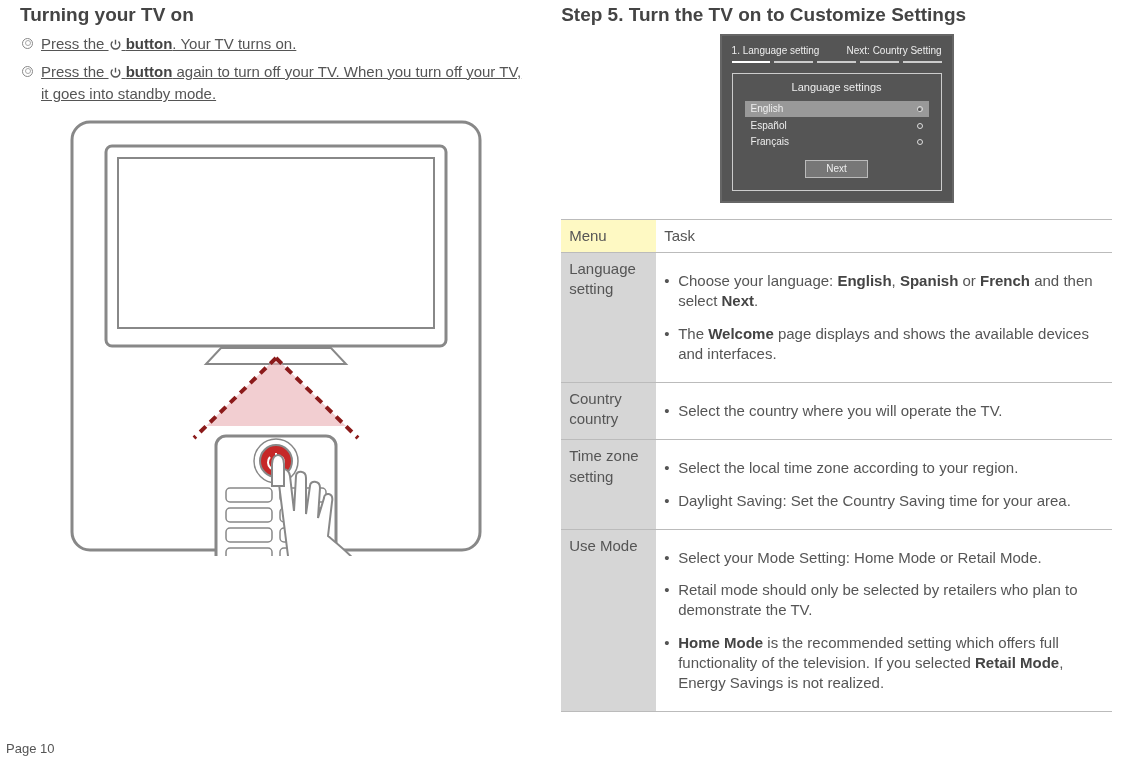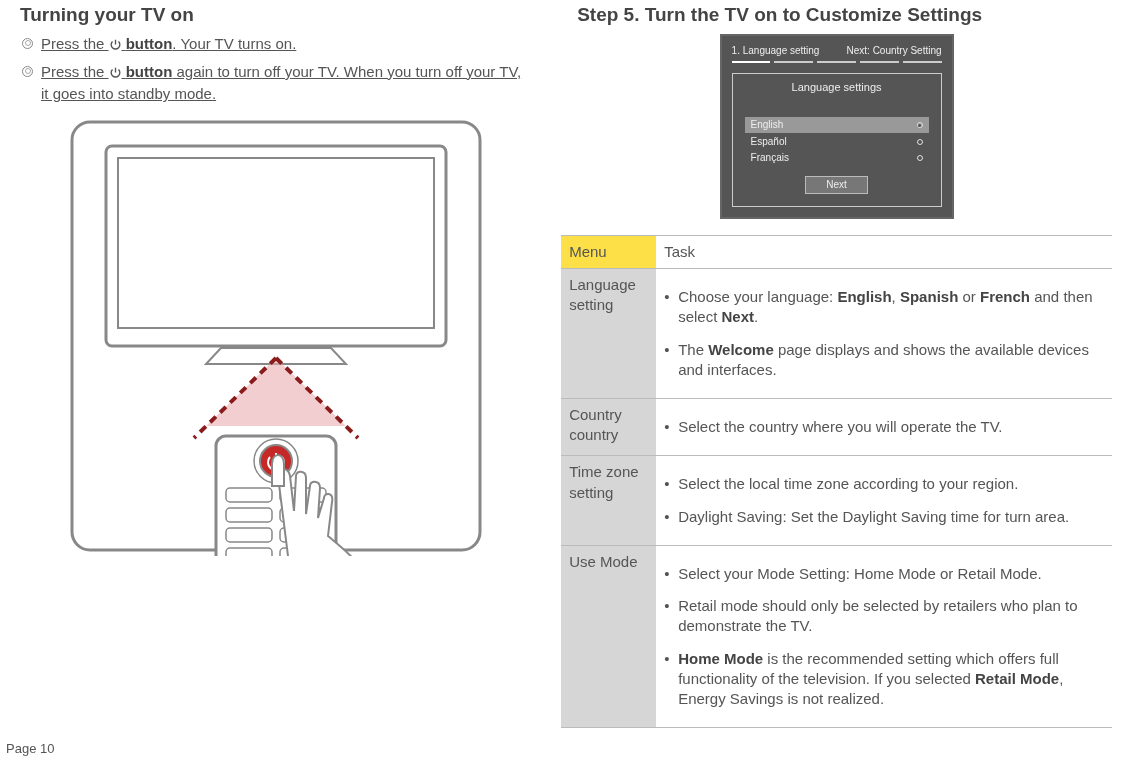--- a/index.html
+++ b/index.html
@@ -28,21 +28,21 @@
   h2.section-title {
     font-size: 19px;
     font-weight: bold;
     color: #444;
     margin: 2px 0 6px 0;
   }
   h2.step-title {
     font-size: 19px;
     font-weight: bold;
     color: #444;
-    margin: 2px 0 6px 16px;
+    margin: 2px 0 6px 0;
   }
   .bullet-item {
     display: flex;
     align-items: flex-start;
     margin: 6px 0;
   }
   .bullet-icon {
     flex: 0 0 auto;
     width: 11px; height: 11px;
     border: 1.5px solid #888;
@@ -93,21 +93,21 @@
     background: #ccc;
   }
   .sim-rule-row span.active { background: #fff; }
   .sim-box {
     border: 1px solid #ccc;
     padding: 6px 0 12px 0;
     text-align: center;
   }
   .sim-box-title {
     font-size: 11px;
-    margin-bottom: 22px;
+    margin-bottom: 6px;
   }
   .lang-list {
     margin: 0 12px;
     text-align: left;
     font-size: 10px;
   }
   .lang-row {
     display: flex;
     justify-content: space-between;
     align-items: center;
@@ -146,21 +146,21 @@
   table.settings th {
     font-weight: normal;
     color: #555;
   }
   table.settings .menu-col {
     background: #d6d6d6;
     width: 95px;
     color: #555;
   }
   table.settings .menu-col.header {
-    background: #fde047;
+    background: #fef9c3;
   }
   table.settings td ul {
     margin: 0; padding: 0 0 0 12px;
     list-style: none;
   }
   table.settings td ul li {
     position: relative;
     padding-left: 2px;
     margin: 12px 0;
   }
@@ -324,21 +324,21 @@
             <li><span>Select the country where you will operate the TV.</span></li>
           </ul>
         </td>
       </tr>
 
       <tr>
         <td class="menu-col">Time zone setting</td>
         <td>
           <ul>
             <li><span>Select the local time zone according to your region.</span></li>
-            <li><span>Daylight Saving: Set the Daylight Saving time for turn area.</span></li>
+            <li><span>Daylight Saving: Set the Country Saving time for your area.</span></li>
           </ul>
         </td>
       </tr>
 
       <tr>
         <td class="menu-col">Use Mode</td>
         <td>
           <ul>
             <li><span>Select your Mode Setting: Home Mode or Retail Mode.</span></li>
             <li><span>Retail mode should only be selected by retailers who plan to demonstrate the TV.</span></li>

